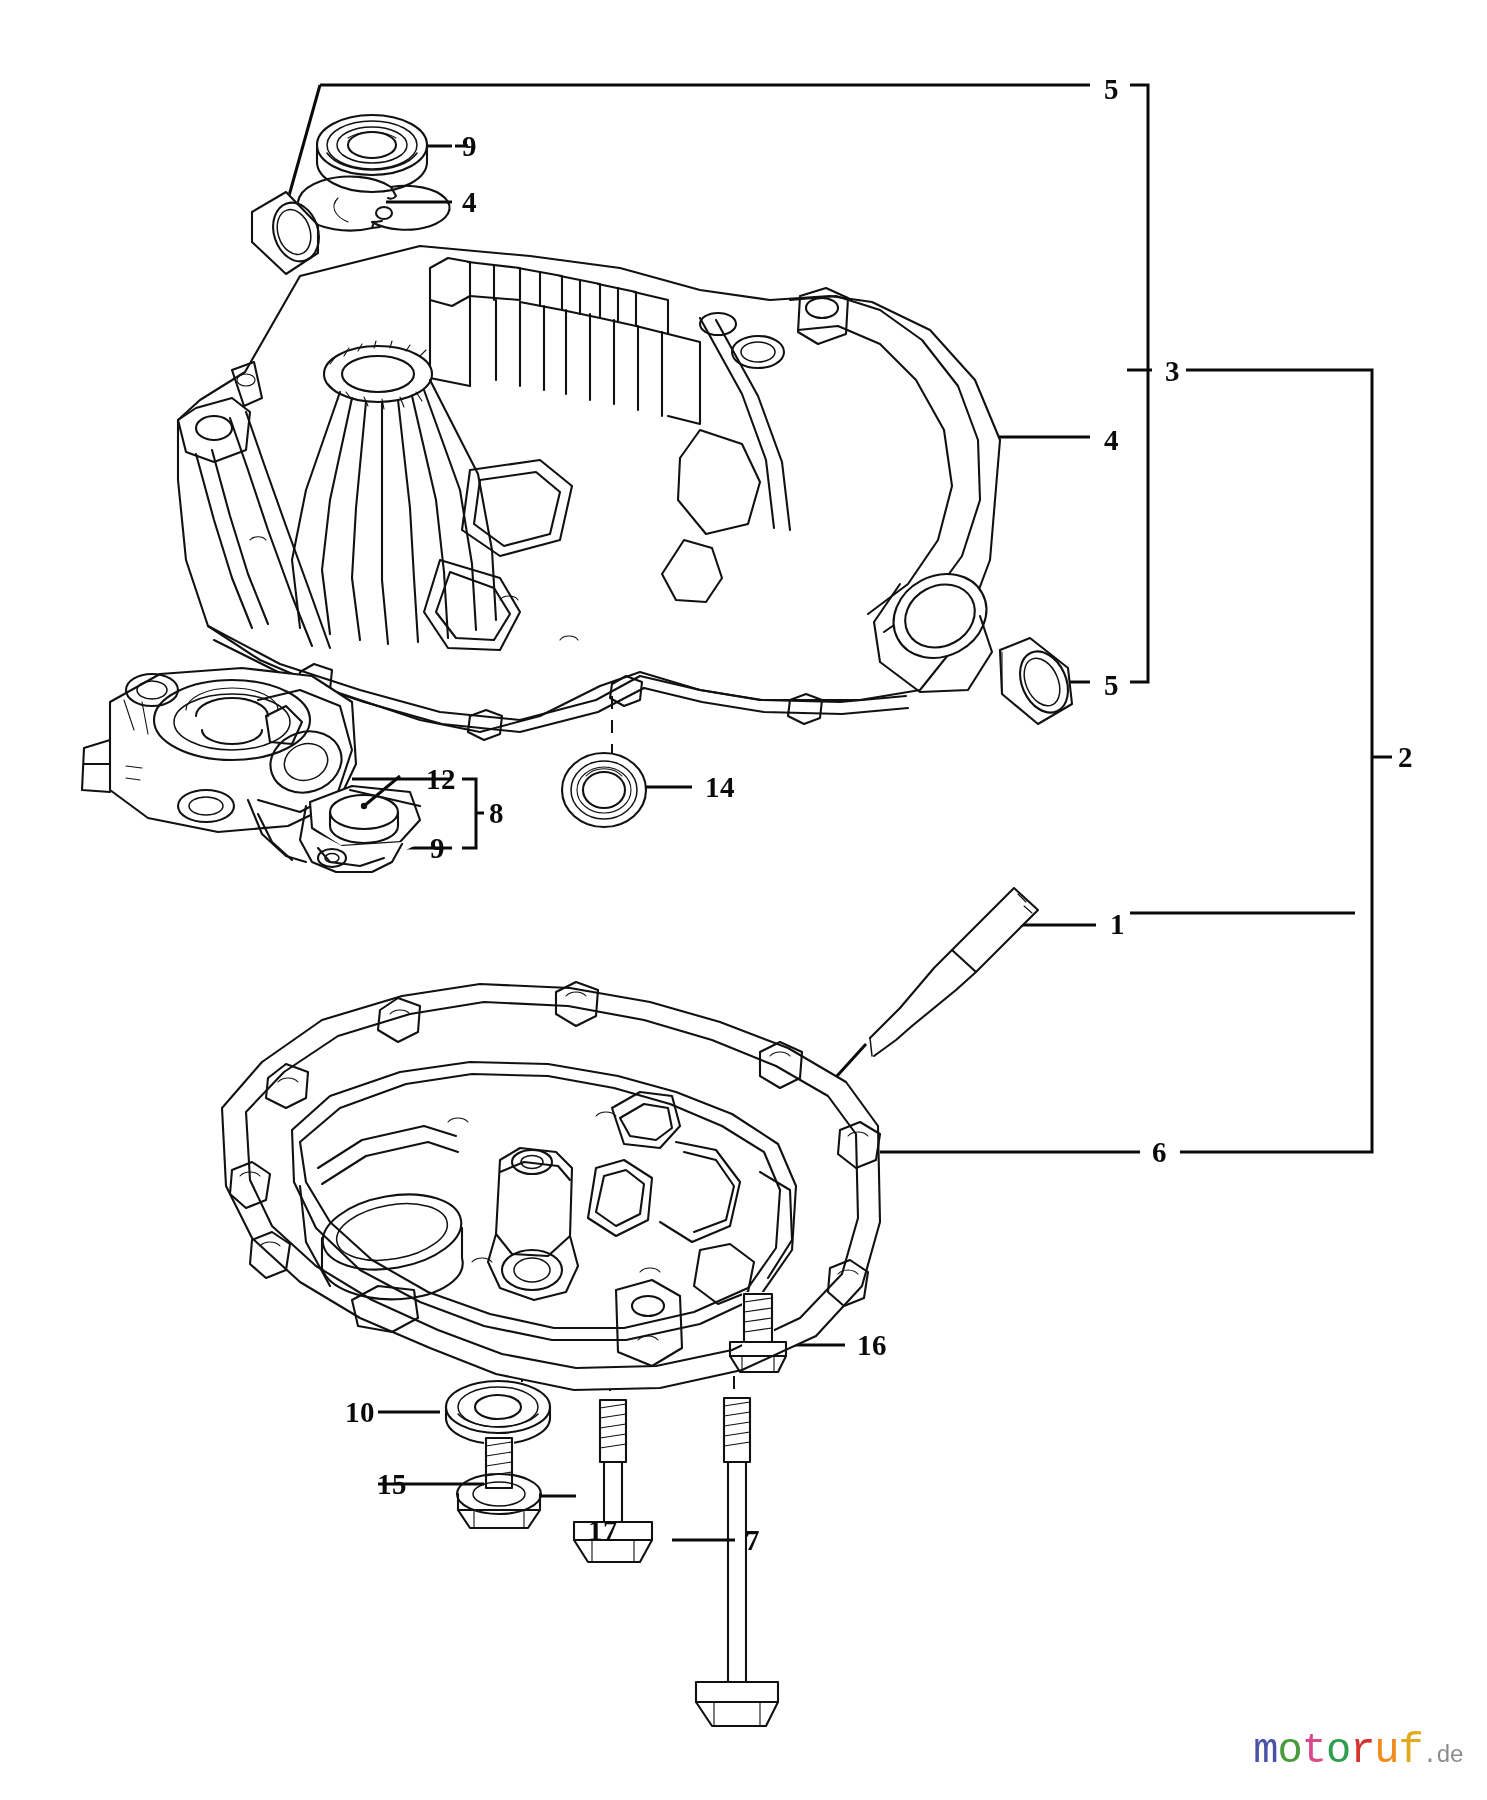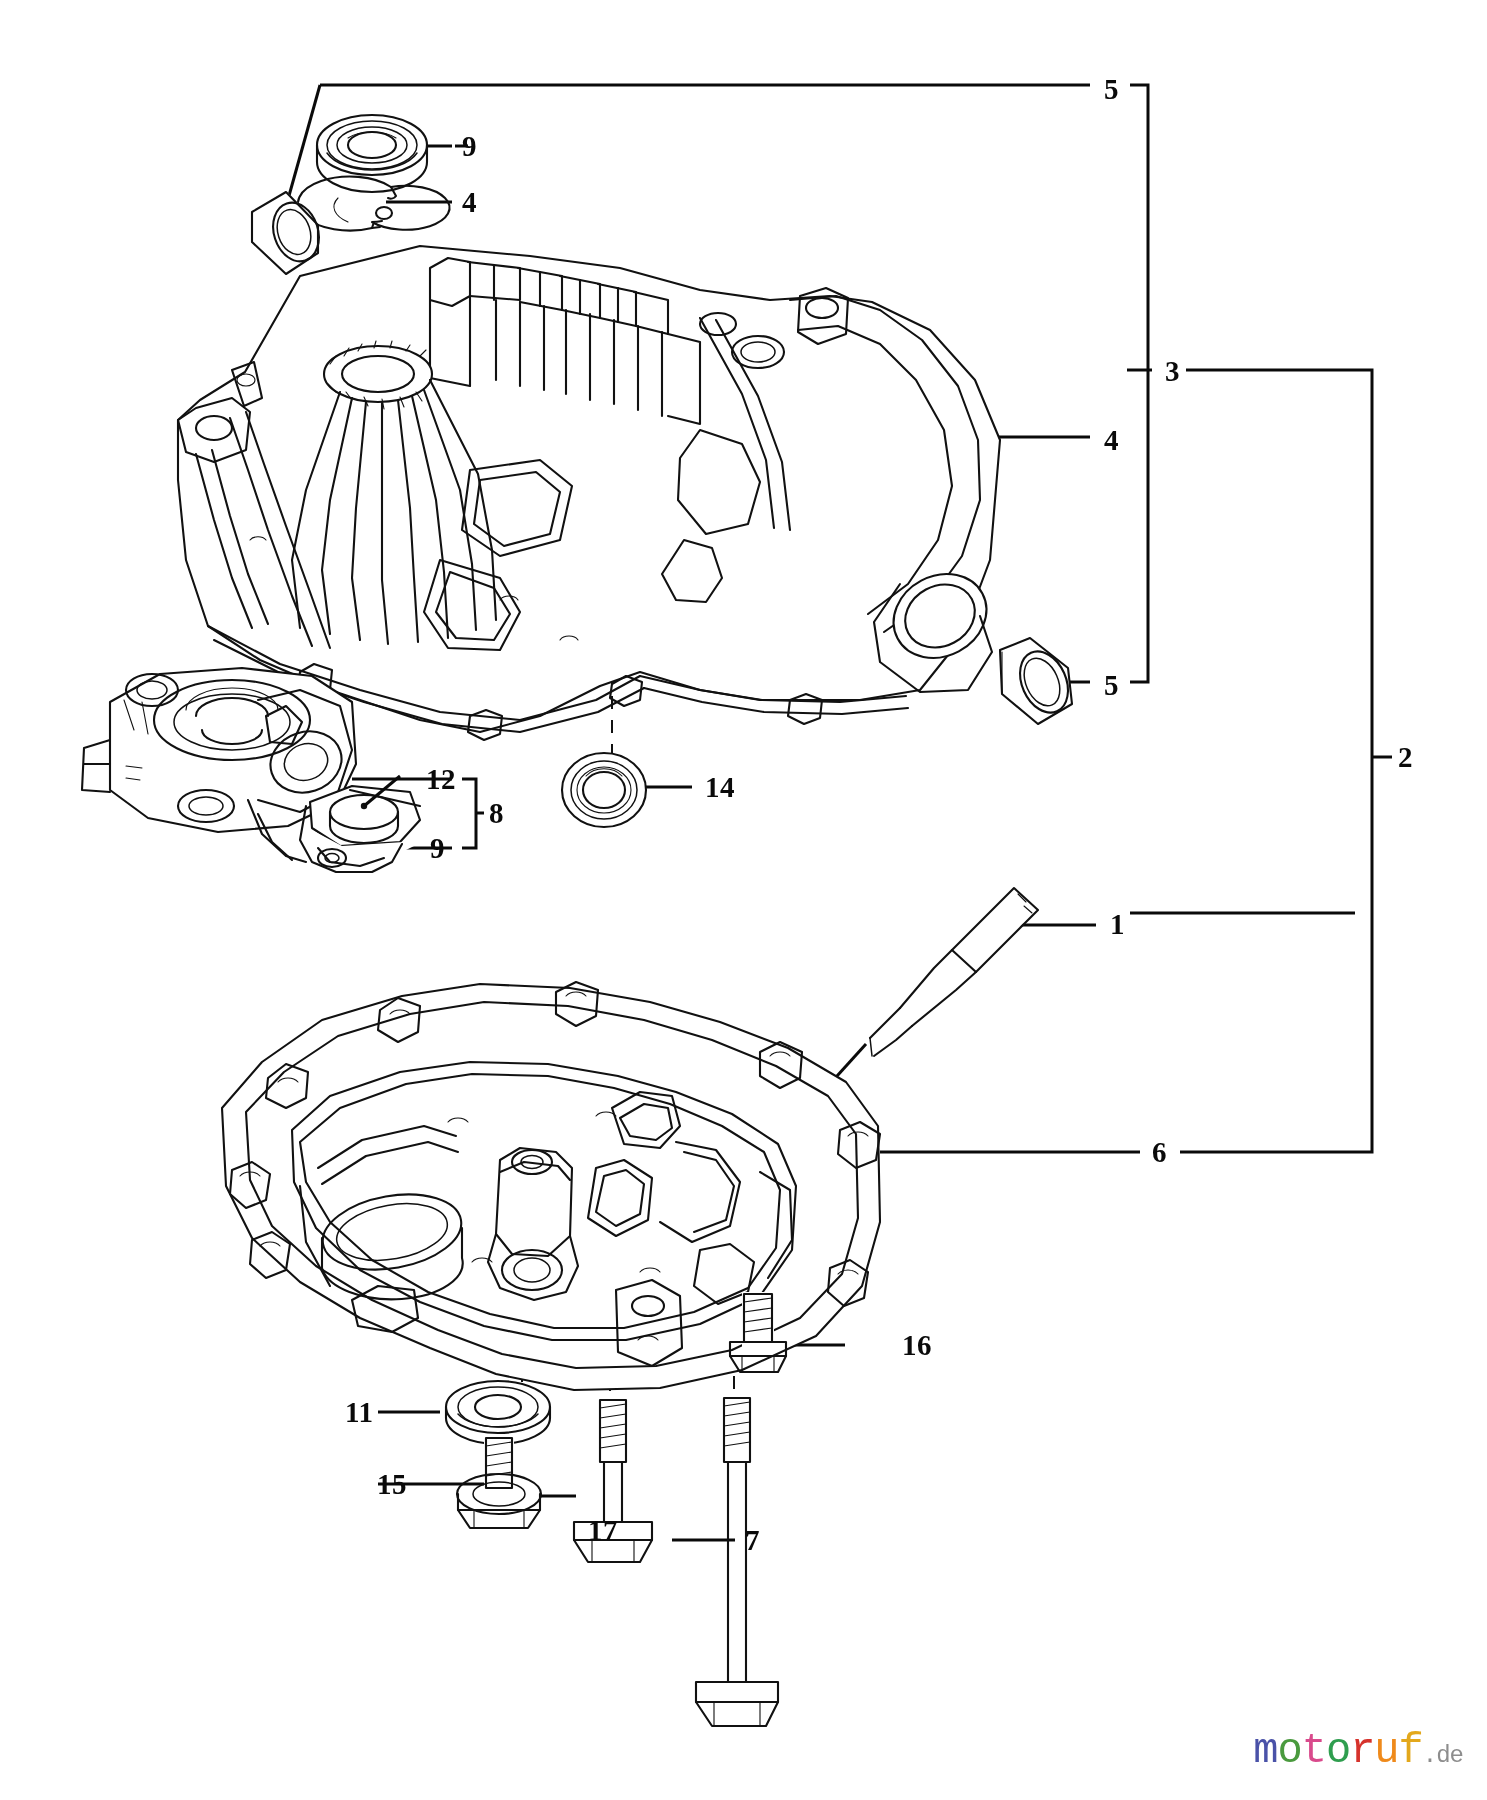--- a/index.html
+++ b/index.html
@@ -447,22 +447,22 @@
   <div class="callout" style="left:1165px;top:355px;">3</div>
   <div class="callout" style="left:1104px;top:424px;">4</div>
   <div class="callout" style="left:1104px;top:669px;">5</div>
   <div class="callout" style="left:1398px;top:741px;">2</div>
   <div class="callout" style="left:426px;top:763px;">12</div>
   <div class="callout" style="left:489px;top:797px;">8</div>
   <div class="callout" style="left:430px;top:832px;">9</div>
   <div class="callout" style="left:705px;top:771px;">14</div>
   <div class="callout" style="left:1110px;top:908px;">1</div>
   <div class="callout" style="left:1152px;top:1136px;">6</div>
-  <div class="callout" style="left:857px;top:1329px;margin-left:45px;">16</div>
-  <div class="callout" style="left:345px;top:1396px;">11</div>
+  <div class="callout" style="left:857px;top:1329px;">16</div>
+  <div class="callout" style="left:345px;top:1396px;">10</div>
   <div class="callout" style="left:345px;top:1468px;margin-left:32px;">15</div>
   <div class="callout" style="left:588px;top:1480px;margin-top:34px;">17</div>
   <div class="callout" style="left:745px;top:1524px;">7</div>
 
   <div class="logo">
     <span class="m">m</span><span class="o1">o</span><span class="t">t</span><span class="o2">o</span><span class="r">r</span><span class="u">u</span><span class="f">f</span><span class="de">.de</span>
   </div>
 
 </div>
 

